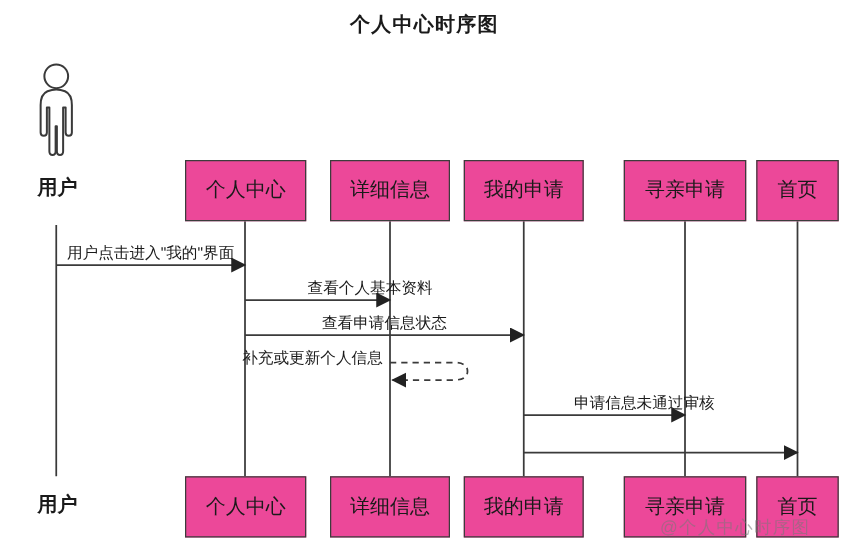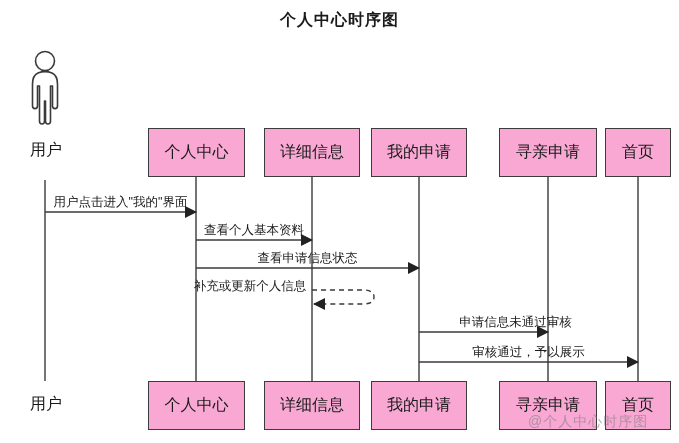--- a/index.html
+++ b/index.html
@@ -5,26 +5,26 @@
   html,body{margin:0;padding:0;background:#ffffff;}
   #canvas{
     position:relative;width:679px;height:443px;background:#ffffff;
     font-family:"Liberation Sans","DejaVu Sans",sans-serif;color:#1a1a1a;overflow:hidden;
   }
   .title{
     position:absolute;left:0;top:10px;width:679px;text-align:center;
     font-size:16px;font-weight:bold;letter-spacing:1px;
   }
   .pbox{
-    position:absolute;border:1.5px solid #3c3c3c;background:#f9a8d4;
+    position:absolute;border:1.5px solid #3c3c3c;background:#ec4899;
     display:flex;align-items:center;justify-content:center;
     font-size:16px;white-space:nowrap;box-sizing:border-box;
   }
   .actor-label{
-    position:absolute;font-size:16px;text-align:center;white-space:nowrap;
+    position:absolute;font-size:16px;text-align:center;white-space:nowrap;font-weight:bold;
   }
   .msg{
     position:absolute;font-size:12.5px;text-align:center;white-space:nowrap;
     line-height:15px;
   }
   .svg-layer{position:absolute;left:0;top:0;}
   .watermark{
     position:absolute;left:528px;top:413px;font-size:14px;color:rgba(120,120,120,0.55);
     white-space:nowrap;letter-spacing:1px;
   }
@@ -72,21 +72,20 @@
   <div class="pbox" style="left:499px;top:128px;width:98px;height:49px;">寻亲申请</div>
   <div class="pbox" style="left:605px;top:128px;width:66px;height:49px;">首页</div>
 
   <div class="pbox" style="left:148px;top:381px;width:97px;height:49px;">个人中心</div>
   <div class="pbox" style="left:264px;top:381px;width:96px;height:49px;">详细信息</div>
   <div class="pbox" style="left:371px;top:381px;width:96px;height:49px;">我的申请</div>
   <div class="pbox" style="left:499px;top:381px;width:98px;height:49px;">寻亲申请</div>
   <div class="pbox" style="left:605px;top:381px;width:66px;height:49px;">首页</div>
 
   <div class="msg" style="left:45px;top:195px;width:151px;">用户点击进入"我的"界面</div>
-  <div class="msg" style="left:196px;top:223px;width:116px;">查看个人基本资料</div>
+  <div class="msg" style="left:196px;top:223px;width:116px;padding-left:42px;">查看个人基本资料</div>
   <div class="msg" style="left:192px;top:279px;width:116px;">补充或更新个人信息</div>
   <div class="msg" style="left:196px;top:251px;width:223px;">查看申请信息状态</div>
   <div class="msg" style="left:419px;top:315px;width:129px;margin-left:32px;">申请信息未通过审核</div>
-  <div class="msg" style="left:419px;top:345px;width:219px;">审核通过，予以展示</div>
 
   <div class="watermark">@个人中心时序图</div>
 
 </div>
 
 </body></html>

